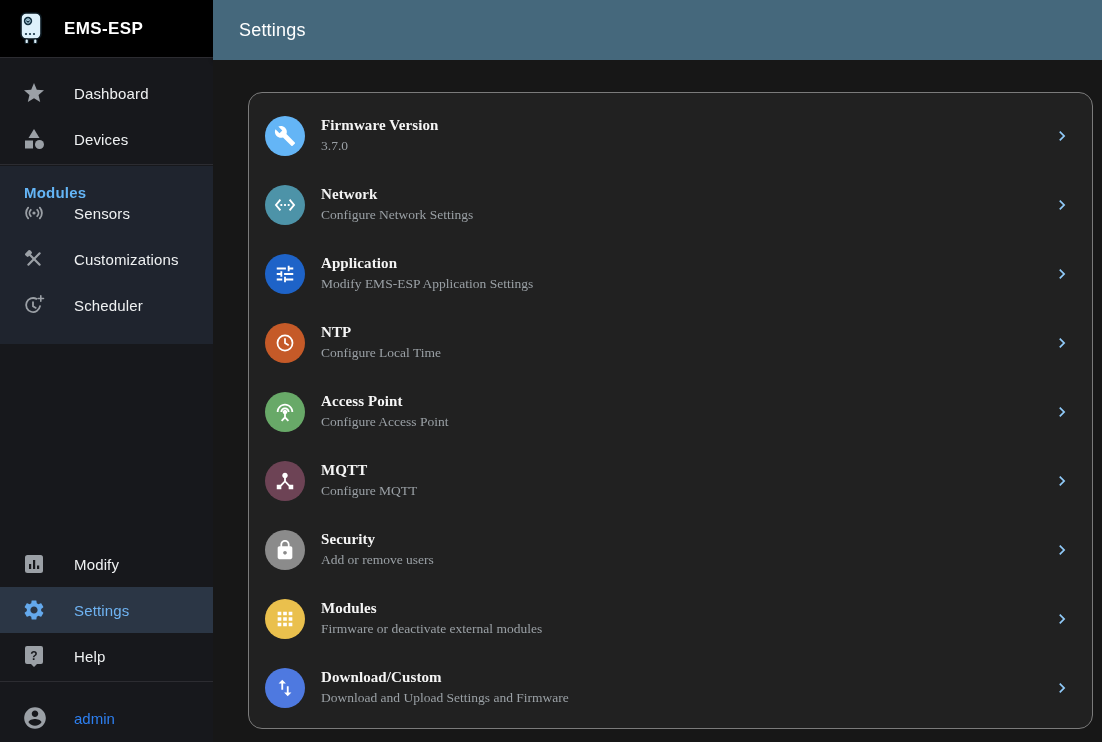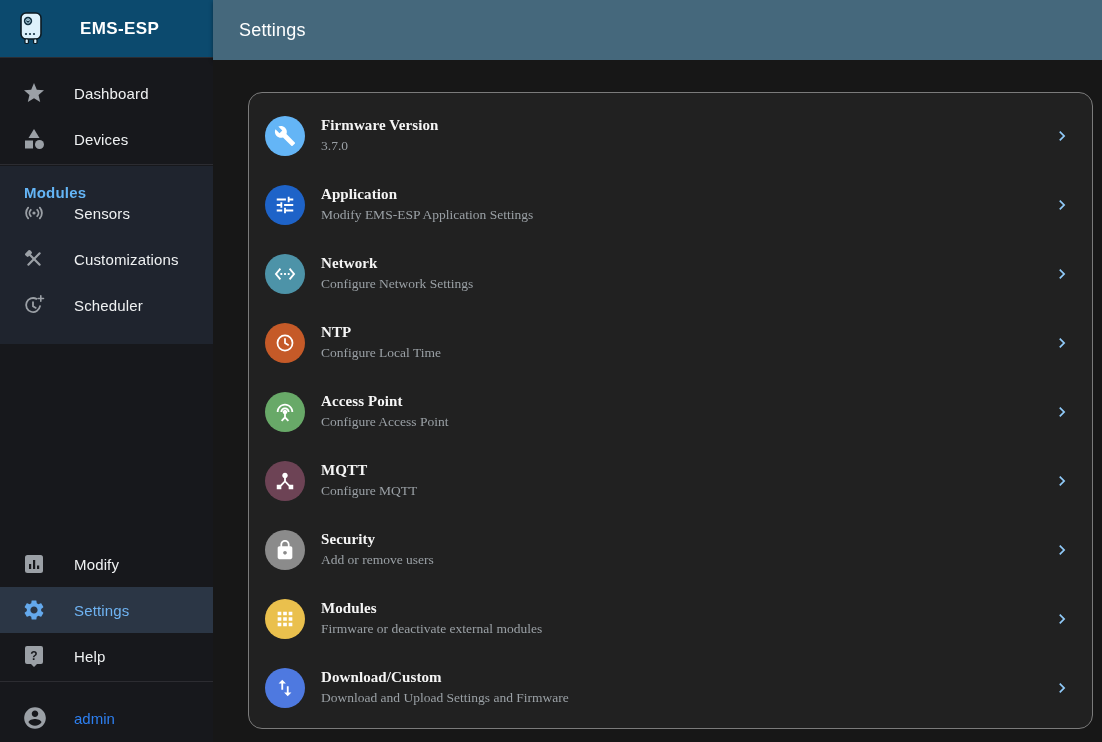--- a/index.html
+++ b/index.html
@@ -8,22 +8,22 @@
     font-family:"Liberation Sans", sans-serif;
     background:#171717; color:#eceff1;
     display:flex;
   }
   
   .sidebar {
     width:213px; min-width:213px; height:742px;
     background:#17181c; display:flex; flex-direction:column;
   }
   .logo-row {
-    height:58px; background:#0c4a6e; border-bottom:1px solid #2c2c31;
-    display:flex; align-items:center; padding-left:16px; gap:34px;
+    height:58px; background:#000000; border-bottom:1px solid #2c2c31;
+    display:flex; align-items:center; padding-left:16px; gap:18px;
   }
   .logo-title { font-size:17px; font-weight:700; color:#ffffff; letter-spacing:.4px; }
   .nav-group { padding-top:12px; }
   .nav-item {
     height:46px; display:flex; align-items:center; padding-left:22px; cursor:pointer;
   }
   .nav-item .ic { width:24px; height:24px; color:#9ba0a6; display:flex; align-items:center; justify-content:center; }
   .nav-item .lbl { margin-left:28px; font-size:15px; font-weight:500; color:#eff1f2; letter-spacing:.15px; }
   .divider { height:1px; background:#2c2c31; margin-top:2px; }
   .modules-panel { background:#1f242e; padding-bottom:16px; margin-top:1px; }
@@ -206,43 +206,43 @@
         <span class="rtext">
           <span class="rtitle">Firmware Version</span>
           <span class="rsub">3.7.0</span>
         </span>
         <span class="chev" style="color: rgb(144, 202, 249);"><svg viewBox="0 0 24 24" fill="currentColor">
               <path d="M10 6L8.59 7.41 13.17 12l-4.58 4.59L10 18l6-6z"></path>
             </svg></span>
       </div>
 
       <div class="srow">
+        <span class="avatar" style="background: rgb(77, 147, 168);">
+          <svg viewBox="0 0 24 24" fill="currentColor">
+              <path d="M7.77 6.76L6.23 5.48.82 12l5.41 6.52 1.54-1.28L3.42 12l4.35-5.24zM7 13h2v-2H7v2zm10-2h-2v2h2v-2zm-6 2h2v-2h-2v2zm6.77-7.52l-1.54 1.28L20.58 12l-4.35 5.24 1.54 1.28L23.18 12l-5.41-6.52z"></path>
+            </svg>
+        </span>
+        <span class="rtext">
+          <span class="rtitle">Network</span>
+          <span class="rsub">Configure Network Settings</span>
+        </span>
+        <span class="chev" style="color: rgb(144, 202, 249);"><svg viewBox="0 0 24 24" fill="currentColor">
+              <path d="M10 6L8.59 7.41 13.17 12l-4.58 4.59L10 18l6-6z"></path>
+            </svg></span>
+      </div>
+
+      <div class="srow">
         <span class="avatar" style="background: rgb(30, 99, 200);">
           <svg viewBox="0 0 24 24" fill="currentColor">
               <path d="M3 17v2h6v-2H3zM3 5v2h10V5H3zm10 16v-2h8v-2h-8v-2h-2v6h2zM7 9v2H3v2h4v2h2V9H7zm14 4v-2H11v2h10zm-6-4h2V7h4V5h-4V3h-2v6z"></path>
             </svg>
         </span>
         <span class="rtext">
           <span class="rtitle">Application</span>
           <span class="rsub">Modify EMS-ESP Application Settings</span>
-        </span>
-        <span class="chev" style="color: rgb(144, 202, 249);"><svg viewBox="0 0 24 24" fill="currentColor">
-              <path d="M10 6L8.59 7.41 13.17 12l-4.58 4.59L10 18l6-6z"></path>
-            </svg></span>
-      </div>
-
-      <div class="srow">
-        <span class="avatar" style="background: rgb(77, 147, 168);">
-          <svg viewBox="0 0 24 24" fill="currentColor">
-              <path d="M7.77 6.76L6.23 5.48.82 12l5.41 6.52 1.54-1.28L3.42 12l4.35-5.24zM7 13h2v-2H7v2zm10-2h-2v2h2v-2zm-6 2h2v-2h-2v2zm6.77-7.52l-1.54 1.28L20.58 12l-4.35 5.24 1.54 1.28L23.18 12l-5.41-6.52z"></path>
-            </svg>
-        </span>
-        <span class="rtext">
-          <span class="rtitle">Network</span>
-          <span class="rsub">Configure Network Settings</span>
         </span>
         <span class="chev" style="color: rgb(144, 202, 249);"><svg viewBox="0 0 24 24" fill="currentColor">
               <path d="M10 6L8.59 7.41 13.17 12l-4.58 4.59L10 18l6-6z"></path>
             </svg></span>
       </div>
 
       <div class="srow">
         <span class="avatar" style="background: rgb(197, 90, 40);">
           <svg viewBox="0 0 24 24" fill="none" stroke="currentColor" stroke-width="1.9" stroke-linecap="round">
               <circle cx="12" cy="12" r="8.2"></circle>

